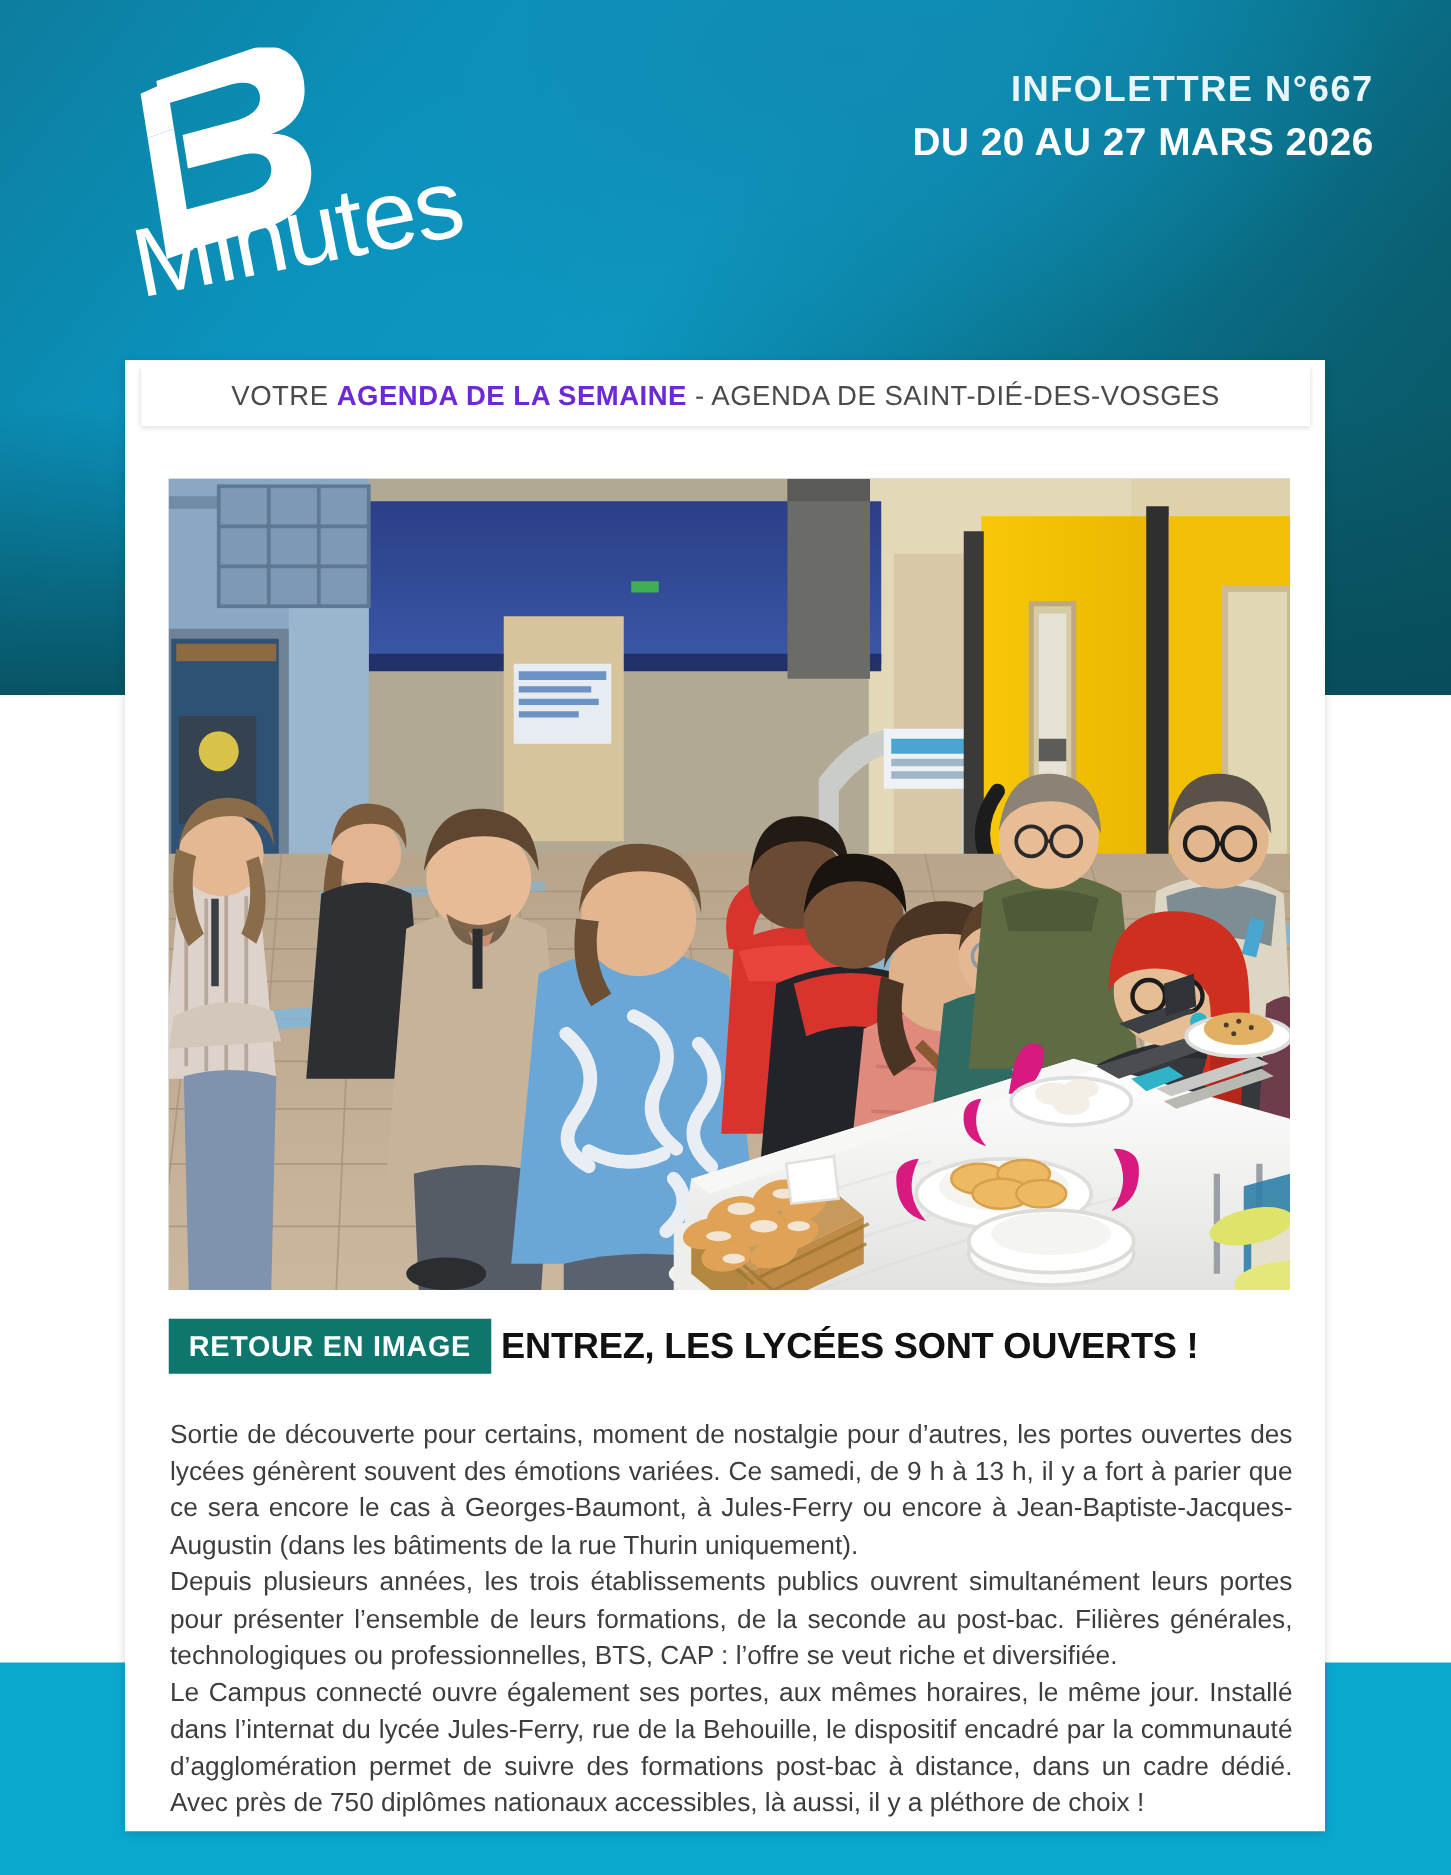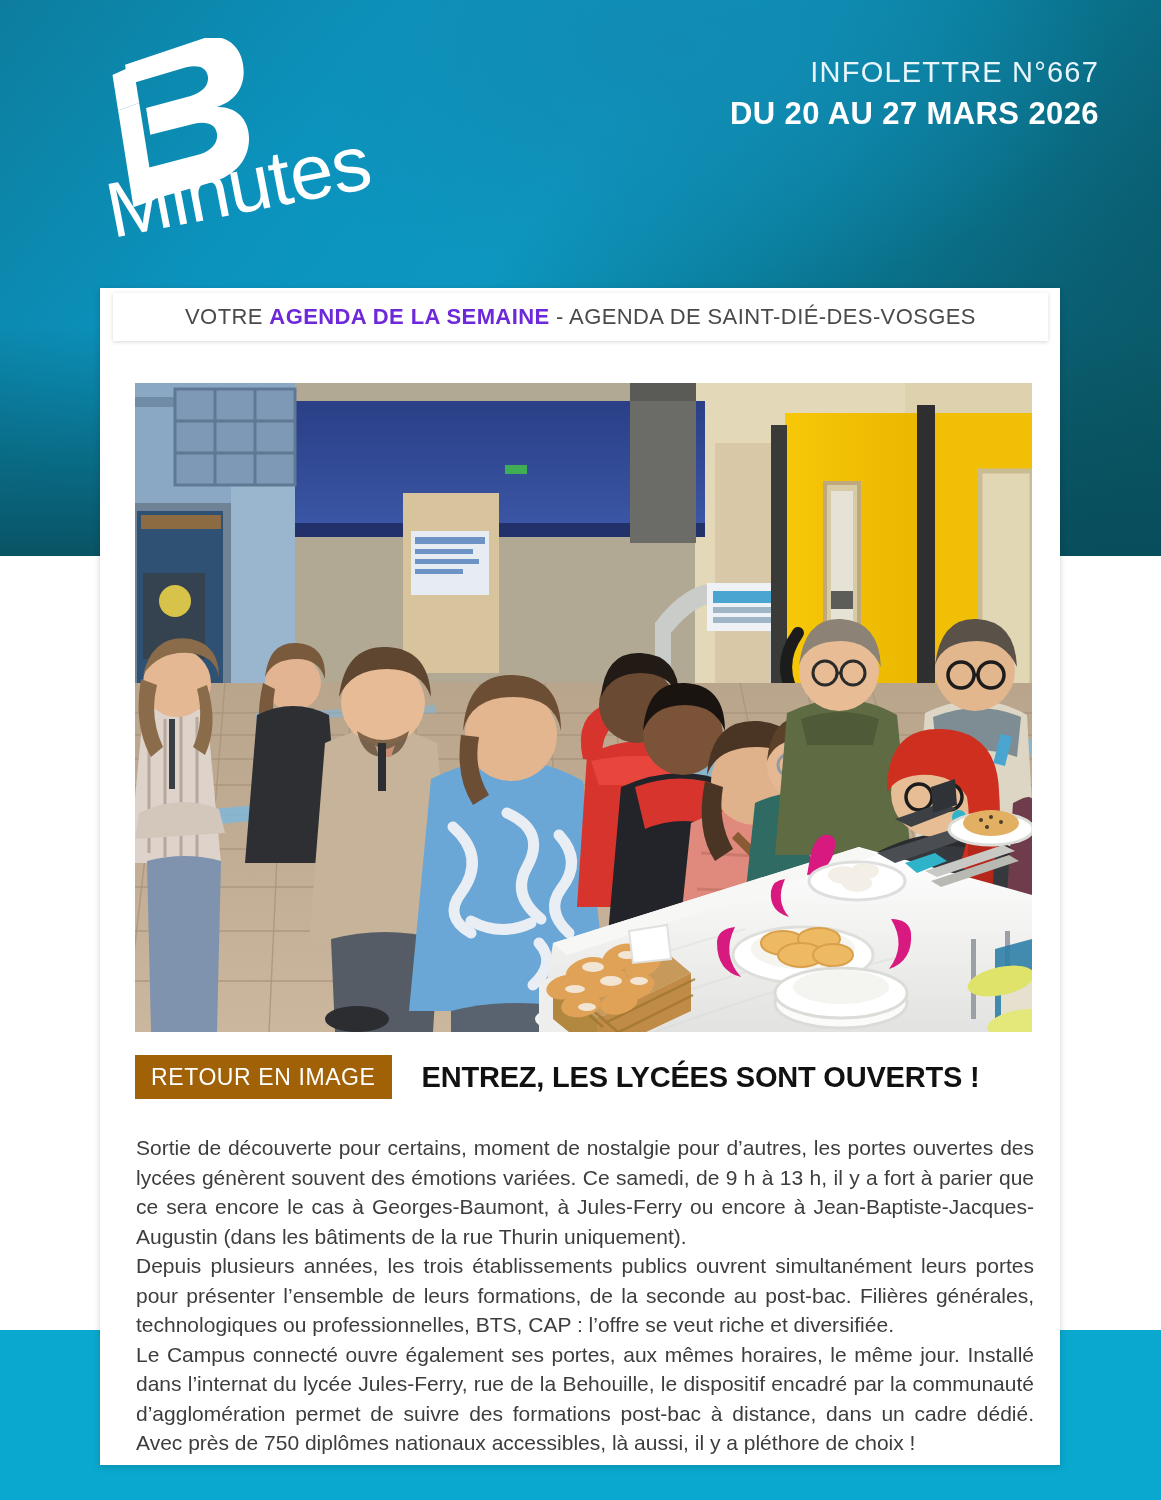--- a/index.html
+++ b/index.html
@@ -23,21 +23,21 @@
     background:linear-gradient(180deg, rgba(9,80,96,0) 0%, rgba(8,78,93,.55) 55%, rgba(8,76,90,.9) 100%);
   }
 
   
   .logo { position:absolute; left:92px; top:38px; width:380px; height:225px; z-index:4; }
   .logo svg { display:block; }
 
   
   .header-meta { position:absolute; right:62px; top:56px; text-align:right; z-index:4; }
   .infolettre {
-    color:#e8f6fb; font-size:29px; letter-spacing:1.2px; font-weight:400;
+    color:#e8f6fb; font-size:29px; letter-spacing:1.2px; font-weight:700;
     font-family:"Liberation Sans", sans-serif; line-height:1.15;
   }
   .dates {
     color:#ffffff; font-size:31px; font-weight:bold; letter-spacing:.4px;
     margin-top:7px; line-height:1.15;margin-left:26px;
   }
 
   
   .cyan-band {
     position:absolute; left:0; top:1330px; width:1161px; height:170px;
@@ -71,26 +71,26 @@
     z-index:6; overflow:hidden; background:#6a7a88;
   }
   .photo svg { display:block; width:897px; height:649px; }
 
   
   .headline-row {
     position:absolute; left:135px; top:1055px; width:900px; height:44px;
     z-index:6; display:flex; align-items:stretch;
   }
   .badge {
-    background:#a16207; color:#ffffff; font-weight:normal; font-size:23px;
+    background:#0f766e; color:#ffffff; font-weight:bold; font-size:23px;
     letter-spacing:.6px; display:flex; align-items:center; padding:0 16px;
   }
   .headline {
     color:#111111; font-weight:bold; font-size:29px; letter-spacing:-.2px;
-    display:flex; align-items:center; padding-left:30px; white-space:nowrap;
+    display:flex; align-items:center; padding-left:8px; white-space:nowrap;
   }
 
   
   .body-text {
     position:absolute; left:136px; top:1133px; width:898px;
     z-index:6; color:#3d3d3d; font-size:21px; line-height:29.5px;
     text-align:justify; font-family:"Liberation Sans", sans-serif;
   }
   .body-text p { margin:0; }
 </style>

